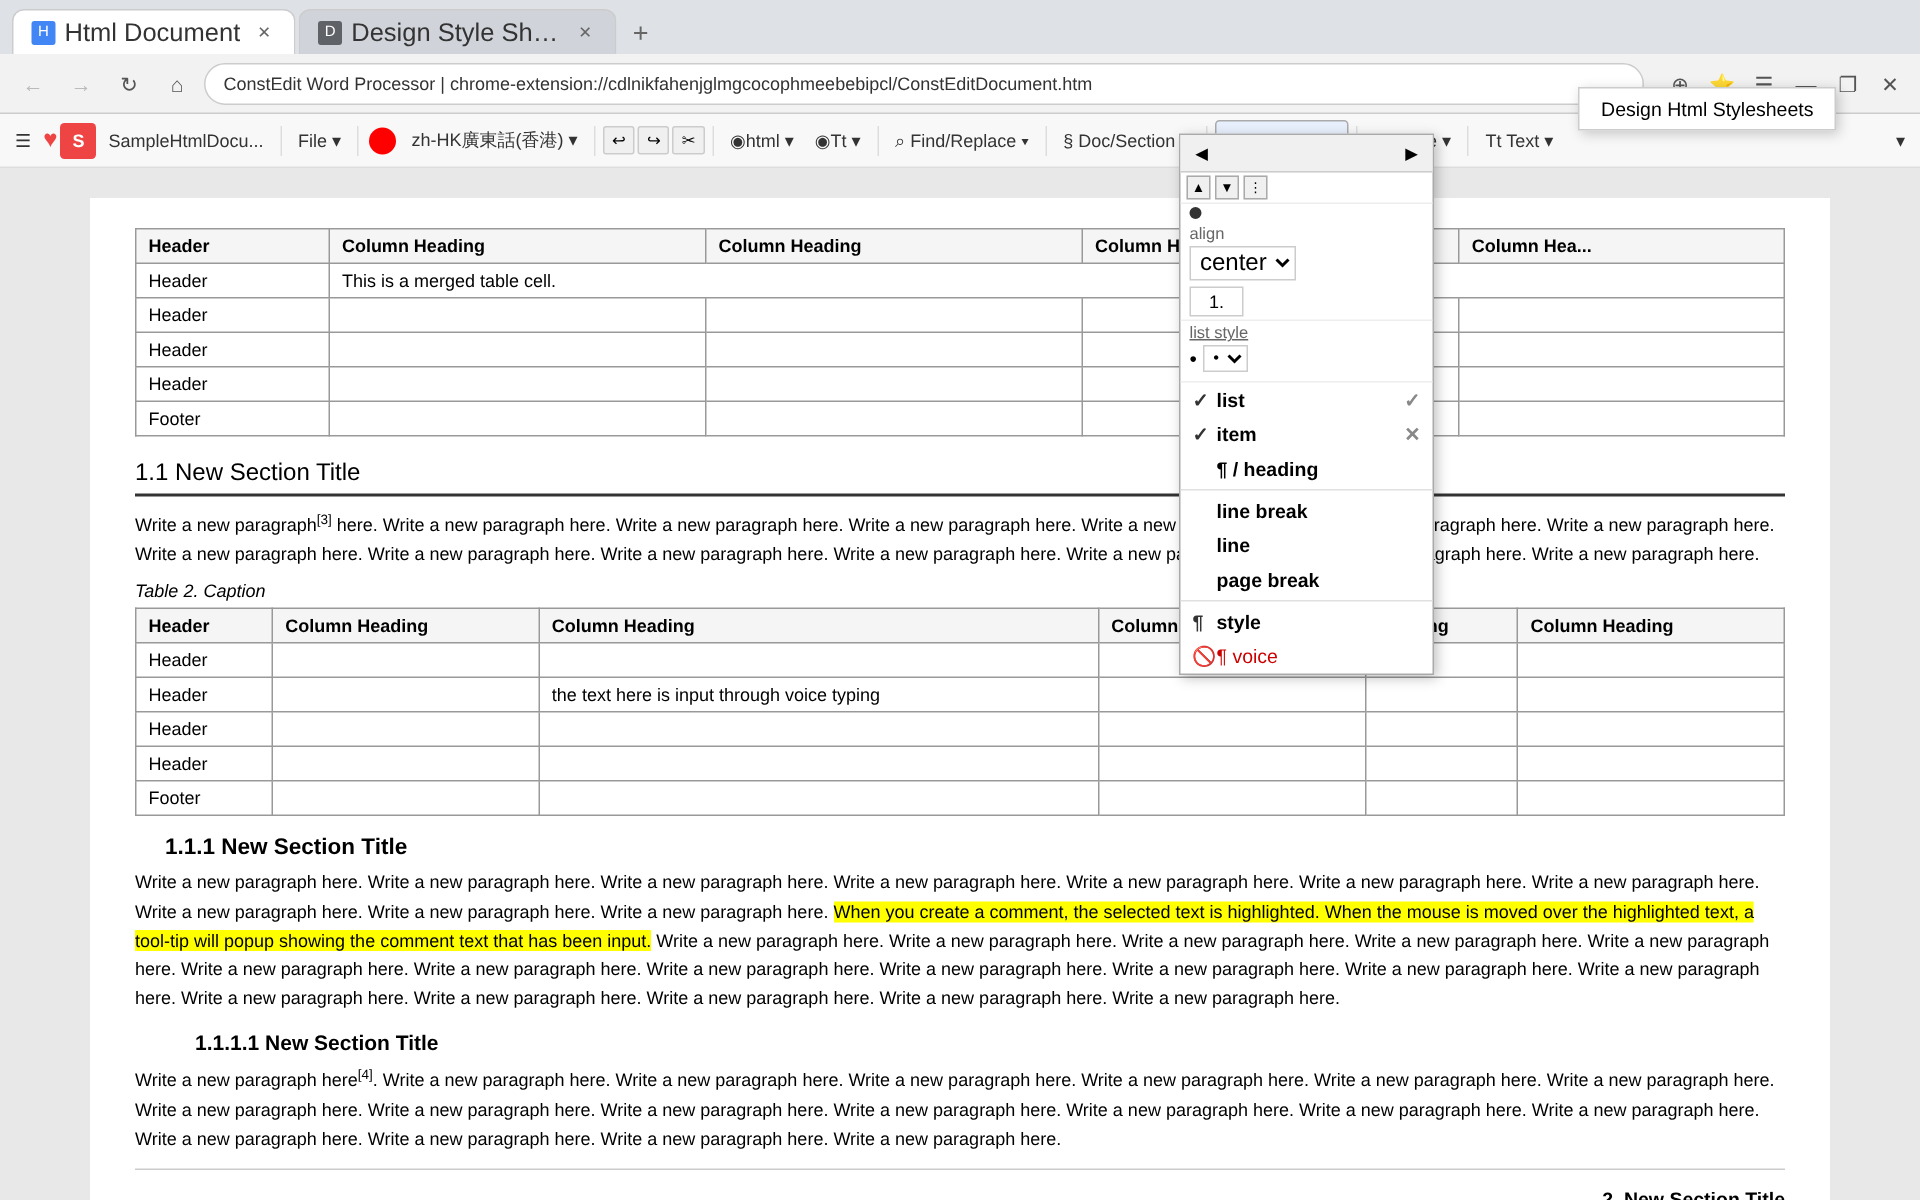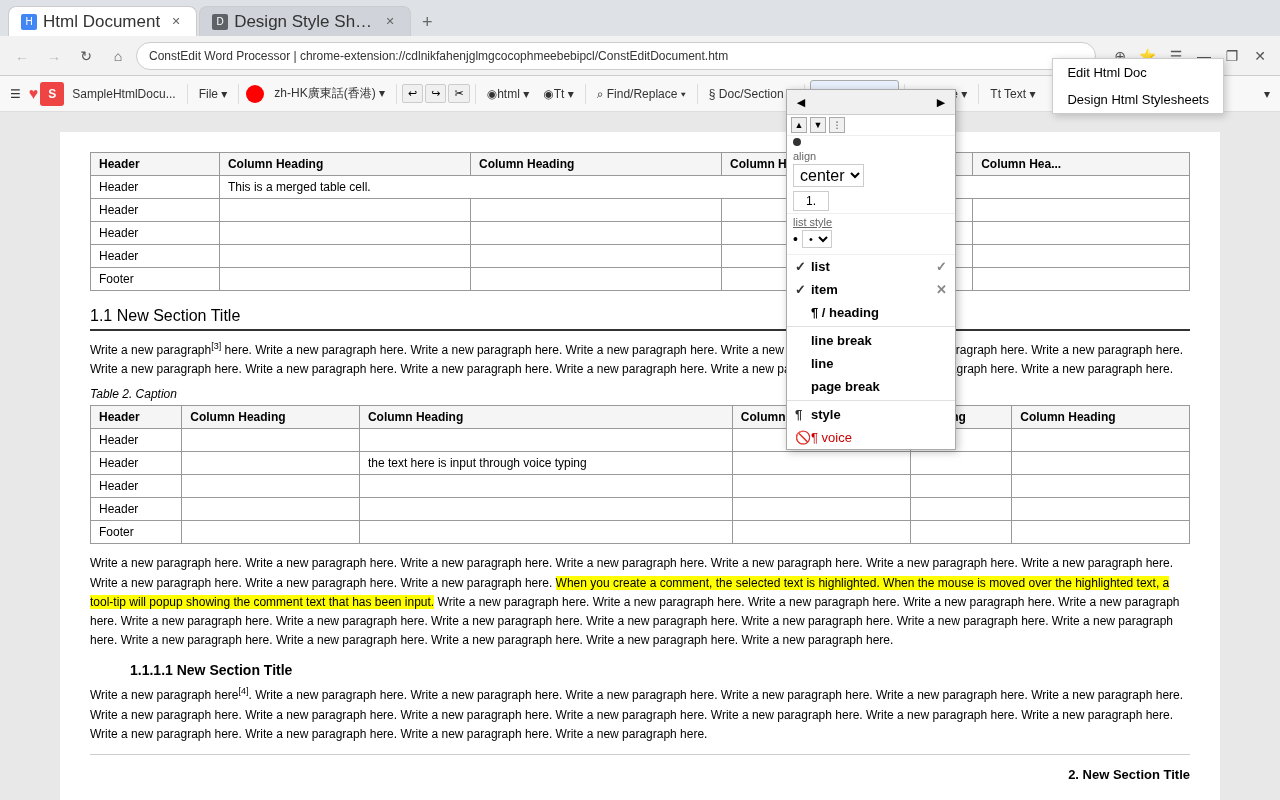--- a/index.html
+++ b/index.html
@@ -132,21 +132,20 @@
   <div class="toolbar-btn" style="background:#e8f0fe; border:1px solid #aaa;">¶ Paragraph ▾</div>
   <div class="toolbar-divider"></div>
   <div class="toolbar-btn">⊞ Table ▾</div>
   <div class="toolbar-divider"></div>
   <div class="toolbar-btn">Tt Text ▾</div>
   <div class="spacer"></div>
   <div class="toolbar-btn">▾</div>
 </div>
 
 <div class="edit-menu-popup">
-  <div class="edit-menu-item">Edit Html Doc</div>
   <div class="edit-menu-item">Design Html Stylesheets</div>
 </div>
 
 <div class="para-dropdown">
 
   <div class="para-dropdown-header">
     <div class="para-nav-btn">◀</div>
     <div class="para-nav-btn">▶</div>
   </div>
 
@@ -327,20 +326,21 @@
           <td>Footer</td>
           <td></td>
           <td></td>
           <td></td>
           <td></td>
           <td></td>
         </tr>
       </tbody>
         </table>
 
+      <div class="section-title-2">1.1.1 New Section Title</div>
 
       <p class="para-text">
         Write a new paragraph here. Write a new paragraph here. Write a new paragraph here. Write a new paragraph here. Write a new paragraph here. Write a new paragraph here. Write a new paragraph here. Write a new paragraph here. Write a new paragraph here. Write a new paragraph here. <span class="highlight-yellow">When you create a comment, the selected text is highlighted. When the mouse is moved over the highlighted text, a tool-tip will popup showing the comment text that has been input.</span> Write a new paragraph here. Write a new paragraph here. Write a new paragraph here. Write a new paragraph here. Write a new paragraph here. Write a new paragraph here. Write a new paragraph here. Write a new paragraph here. Write a new paragraph here. Write a new paragraph here. Write a new paragraph here. Write a new paragraph here. Write a new paragraph here. Write a new paragraph here. Write a new paragraph here. Write a new paragraph here. Write a new paragraph here.
       </p>
 
       <div class="section-title-3">1.1.1.1 New Section Title</div>
 
       <p class="para-text">
         Write a new paragraph here<sup>[4]</sup>. Write a new paragraph here. Write a new paragraph here. Write a new paragraph here. Write a new paragraph here. Write a new paragraph here. Write a new paragraph here. Write a new paragraph here. Write a new paragraph here. Write a new paragraph here. Write a new paragraph here. Write a new paragraph here. Write a new paragraph here. Write a new paragraph here. Write a new paragraph here. Write a new paragraph here. Write a new paragraph here. Write a new paragraph here.
       </p>

